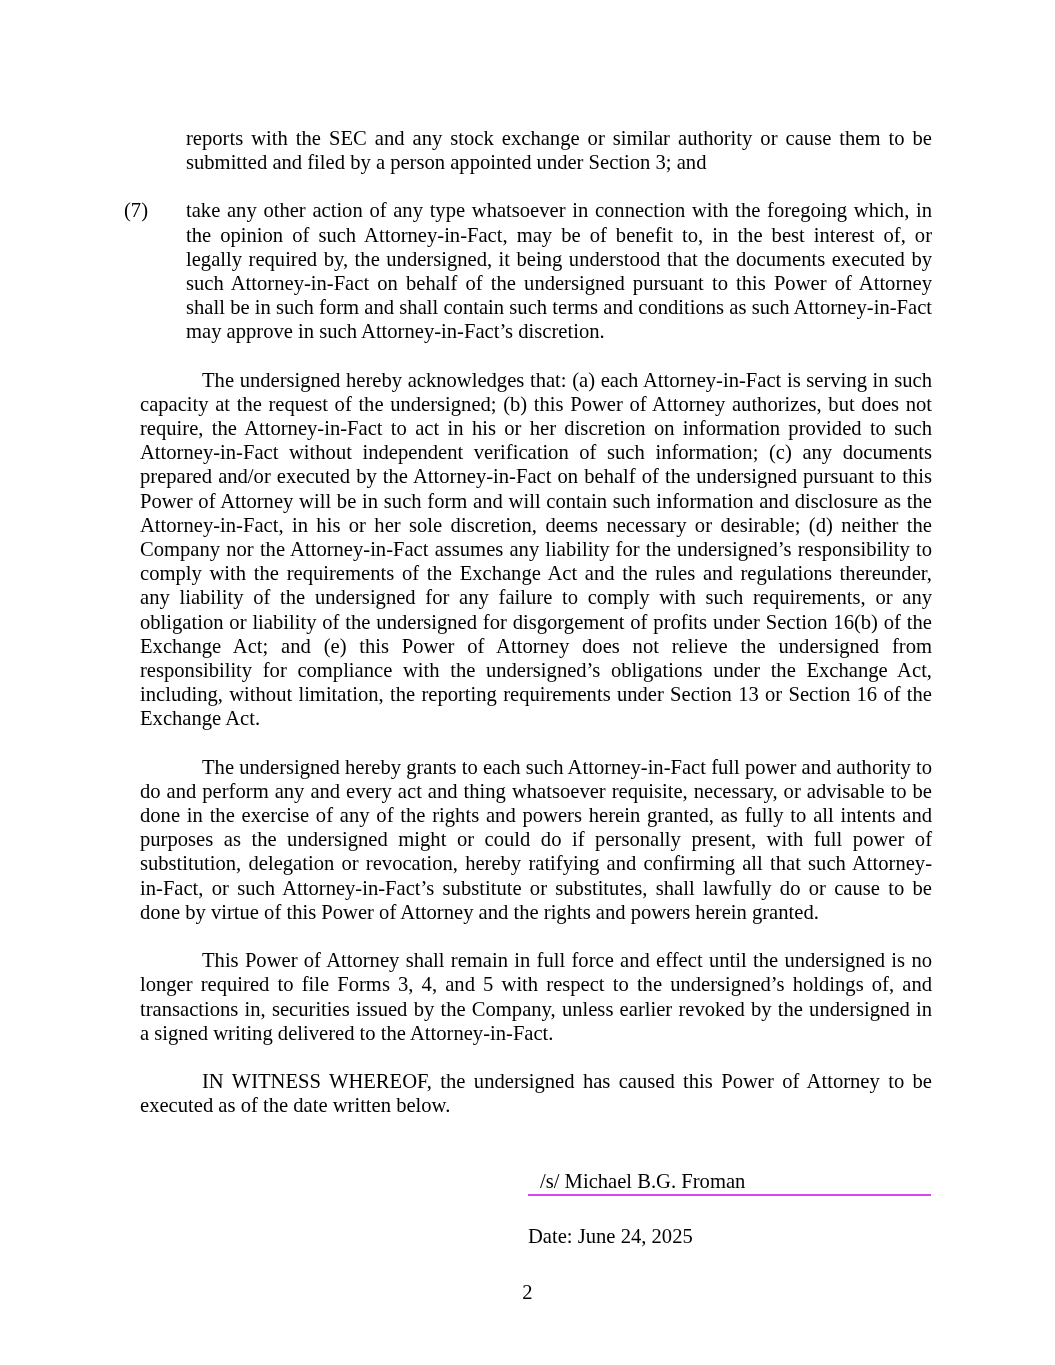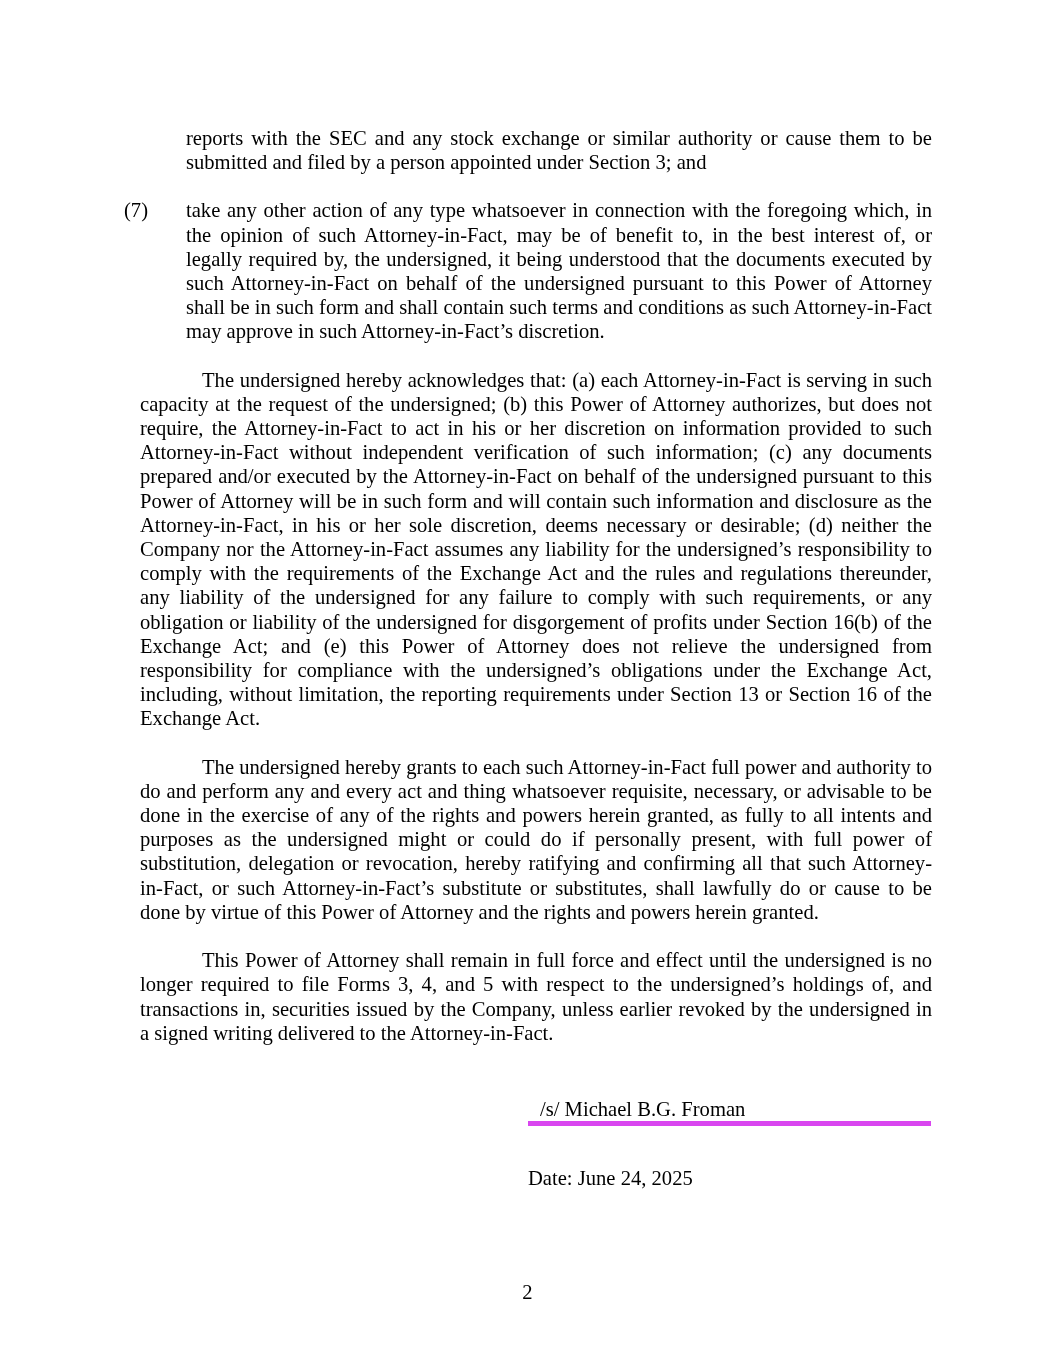--- a/index.html
+++ b/index.html
@@ -46,29 +46,29 @@
     margin: 24px 0 0 16px;
     text-indent: 62px;
     text-align: justify;
   }
   .sig-block {
     margin-top: 52px;
     margin-left: 404px;
   }
   .sig-line {
     width: 403px;
-    border-bottom: 5px solid #d946ef;
+    border-bottom: 2px solid #d946ef;
     padding-left: 12px;
     white-space: nowrap;
   }
   .sig-printed {
     margin-top: 2px;
   }
   .sig-date {
-    margin-top: 40px;
+    margin-top: 28px;
   }
   .page-number {
     position: absolute;
     top: 1280px;
     left: 0;
     width: 100%;
     text-align: center;
   }
 </style>
 </head>
@@ -85,20 +85,21 @@
       <span class="hang-num">(7)</span>
       <p class="just">take any other action of any type whatsoever in connection with the foregoing which, in the opinion of such Attorney-in-Fact, may be of benefit to, in the best interest of, or legally required by, the undersigned, it being understood that the documents executed by such Attorney-in-Fact on behalf of the undersigned pursuant to this Power of Attorney shall be in such form and shall contain such terms and conditions as such Attorney-in-Fact may approve in such Attorney-in-Fact’s discretion.</p>
     </div>
 
     <p class="body-para">The undersigned hereby acknowledges that: (a) each Attorney-in-Fact is serving in such capacity at the request of the undersigned; (b) this Power of Attorney authorizes, but does not require, the Attorney-in-Fact to act in his or her discretion on information provided to such Attorney-in-Fact without independent verification of such information; (c) any documents prepared and/or executed by the Attorney-in-Fact on behalf of the undersigned pursuant to this Power of Attorney will be in such form and will contain such information and disclosure as the Attorney-in-Fact, in his or her sole discretion, deems necessary or desirable; (d) neither the Company nor the Attorney-in-Fact assumes any liability for the undersigned’s responsibility to comply with the requirements of the Exchange Act and the rules and regulations thereunder, any liability of the undersigned for any failure to comply with such requirements, or any obligation or liability of the undersigned for disgorgement of profits under Section 16(b) of the Exchange Act; and (e) this Power of Attorney does not relieve the undersigned from responsibility for compliance with the undersigned’s obligations under the Exchange Act, including, without limitation, the reporting requirements under Section 13 or Section 16 of the Exchange Act.</p>
 
     <p class="body-para">The undersigned hereby grants to each such Attorney-in-Fact full power and authority to do and perform any and every act and thing whatsoever requisite, necessary, or advisable to be done in the exercise of any of the rights and powers herein granted, as fully to all intents and purposes as the undersigned might or could do if personally present, with full power of substitution, delegation or revocation, hereby ratifying and confirming all that such Attorney-in-Fact, or such Attorney-in-Fact’s substitute or substitutes, shall lawfully do or cause to be done by virtue of this Power of Attorney and the rights and powers herein granted.</p>
 
     <p class="body-para">This Power of Attorney shall remain in full force and effect until the undersigned is no longer required to file Forms 3, 4, and 5 with respect to the undersigned’s holdings of, and transactions in, securities issued by the Company, unless earlier revoked by the undersigned in a signed writing delivered to the Attorney-in-Fact.</p>
 
+    <p class="body-para">IN WITNESS WHEREOF, the undersigned has caused this Power of Attorney to be executed as of the date written below.</p>
 
     <div class="sig-block">
       <div class="sig-line">/s/ Michael B.G. Froman</div>
       <div class="sig-date">Date: June 24, 2025</div>
     </div>
 
   </div>
 
   <div class="page-number">2</div>
 </div>

